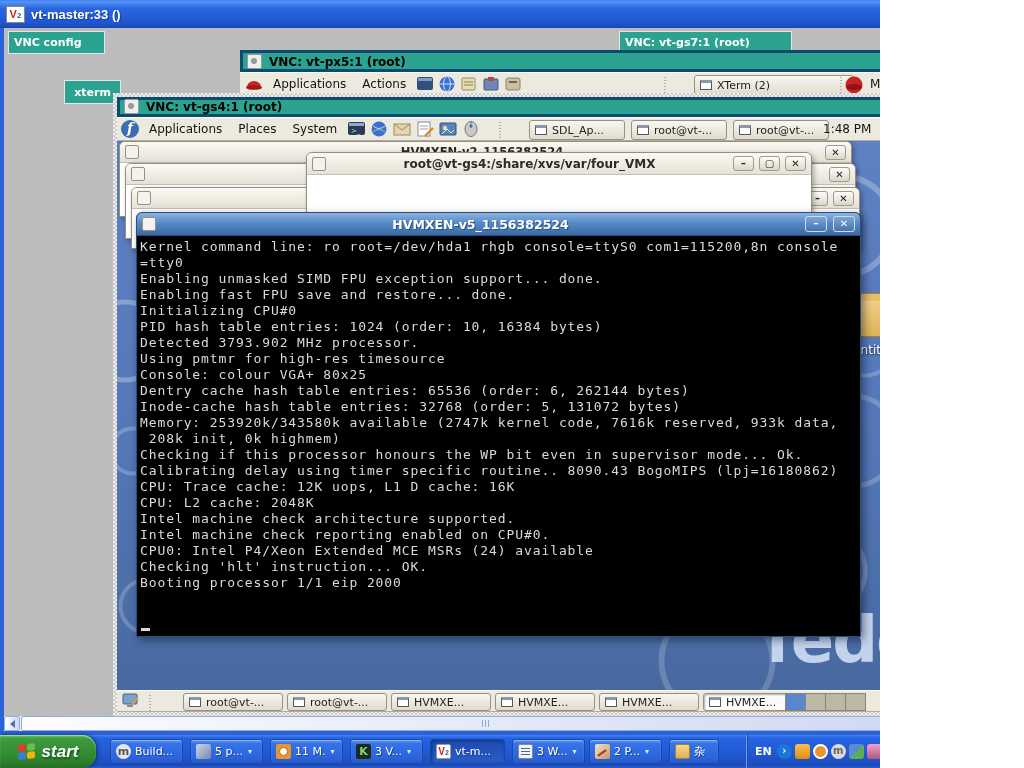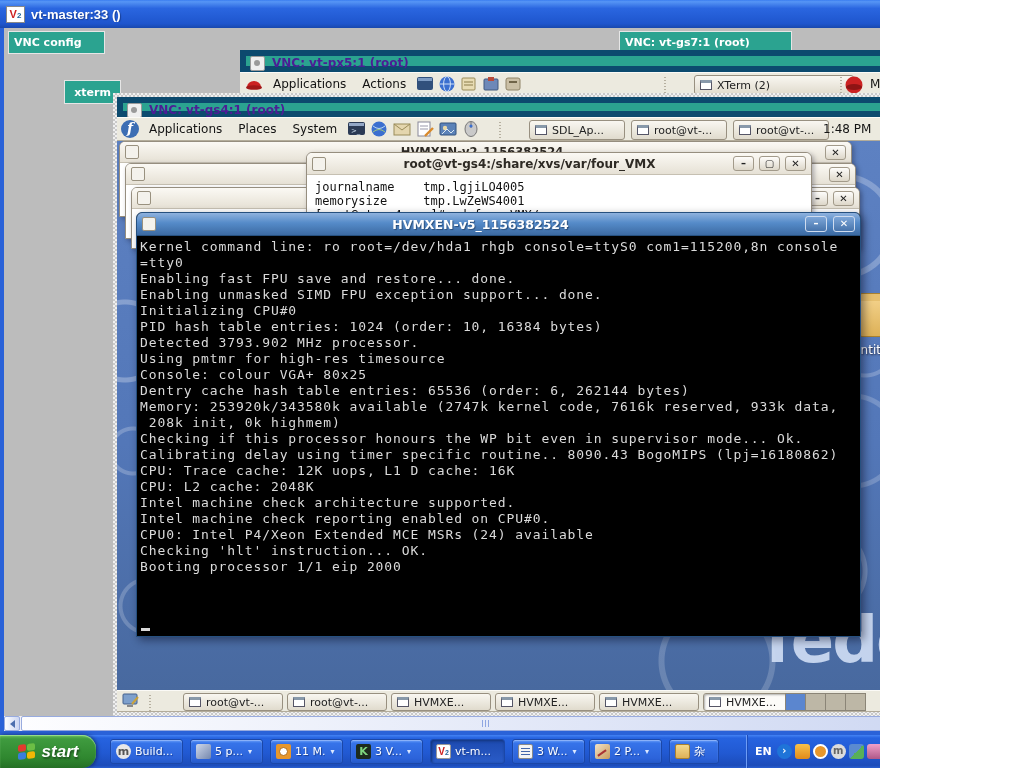--- a/index.html
+++ b/index.html
@@ -35,22 +35,22 @@
     background:repeating-linear-gradient(180deg,#8fa6e2 0 1px,transparent 1px 3px);}
   .grip-h{position:absolute;top:3px;bottom:3px;left:50%;margin-left:-4px;width:8px;
     background:repeating-linear-gradient(90deg,#8fa6e2 0 1px,transparent 1px 3px);}
   .corner{background:#f0f0f8;}
   .corner .dots{position:absolute;right:1px;bottom:1px;width:12px;height:12px;
     background:repeating-linear-gradient(135deg,transparent 0 3px,#9aaede 3px 5px);}
 
   
   .teal-label{background:#2ba390;border:1px solid #e6e6e6;color:#fff;font-weight:bold;font-size:11px;
     display:flex;align-items:center;padding:0 5px;box-sizing:border-box;white-space:nowrap;overflow:hidden;}
-  .twm-title{background:#2ba390;border:6px solid #0c4a6e;box-sizing:border-box;color:#4c1d95;
-    display:flex;align-items:flex-start;gap:7px;padding:0 4px;font-size:12px;font-weight:bold;white-space:nowrap;}
+  .twm-title{background:#2ba390;border:3px solid #0c4a6e;box-sizing:border-box;color:#000000;
+    display:flex;align-items:flex-end;gap:7px;padding:0 4px;font-size:12px;font-weight:bold;white-space:nowrap;}
   .iconify-btn{width:13px;height:13px;background:#efefef;border:1px solid #9a9a9a;border-radius:2px;position:relative;flex:none;}
   .iconify-btn::after{content:"";position:absolute;left:3px;top:3px;width:6px;height:6px;border-radius:50%;background:#9a9a9a;}
 
   
   .gpanel{background:#eceadf;border-bottom:1px solid #b3ac9a;border-top:1px solid #fbfaf6;
     box-sizing:border-box;display:flex;align-items:center;font-size:12px;color:#131313;}
   .menu{padding:0 8px;white-space:nowrap;}
   .dotsep{width:6px;align-self:stretch;margin:2px 2px;
     background:repeating-linear-gradient(180deg,#b6b0a0 0 1px,transparent 1px 3px);background-size:2px 100%;background-repeat:no-repeat;background-position:2px 0;}
   .gbtn{background:linear-gradient(#f9f7f1,#e0dbcd);border:1px solid #989080;border-radius:3px;
@@ -323,45 +323,41 @@
           </div>
 
           <div class="abs gwin" style="left:189px;top:11px;width:506px;height:68px;overflow:hidden;">
             <div class="gwin-t" style="height:22px;">
               <span class="sheeticon"></span>
               <span class="ttl" style="font-size:12px;">root@vt-gs4:/share/xvs/var/four_VMX</span>
               <span class="cbtn">–</span>
               <span class="cbtn">▢</span>
               <span class="cbtn">✕</span>
             </div>
-            <div style="padding:5px 0 0 8px;">
-              <div class="mono-s">journalname    tmp.lgjiLO4005</div>
-              <div class="mono-s">memorysize     tmp.LwZeWS4001</div>
-              <div class="mono-s">[root@vt-gs4 var]# cd four_VMX/</div>
-            </div>
           </div>
 
           <div class="abs v5" style="left:19px;top:71px;width:725px;height:425px;">
             <div class="v5-t">
               <span class="sheeticon"></span>
               <span class="ttl">HVMXEN-v5_1156382524</span>
               <span class="bbtn">–</span>
               <span class="bbtn">✕</span>
             </div>
             <div class="term" style="position:absolute;left:0;top:23px;width:723px;height:400px;padding:3px 0 0 3px;box-sizing:border-box;">
               <div class="tl">Kernel command line: ro root=/dev/hda1 rhgb console=ttyS0 com1=115200,8n console</div>
               <div class="tl">=tty0</div>
+              <div class="tl">Enabling unmasked SIMD FPU exception support... done.</div>
               <div class="tl">Enabling fast FPU save and restore... done.</div>
-              <div class="tl">Enabling unmasked SIMD FPU exception support... done.</div>
               <div class="tl">Initializing CPU#0</div>
               <div class="tl">PID hash table entries: 1024 (order: 10, 16384 bytes)</div>
               <div class="tl">Detected 3793.902 MHz processor.</div>
               <div class="tl">Using pmtmr for high-res timesource</div>
               <div class="tl">Console: colour VGA+ 80x25</div>
               <div class="tl">Dentry cache hash table entries: 65536 (order: 6, 262144 bytes)</div>
+              <div class="tl">Inode-cache hash table entries: 32768 (order: 5, 131072 bytes)</div>
               <div class="tl">Memory: 253920k/343580k available (2747k kernel code, 7616k reserved, 933k data,</div>
               <div class="tl"> 208k init, 0k highmem)</div>
               <div class="tl">Checking if this processor honours the WP bit even in supervisor mode... Ok.</div>
               <div class="tl">Calibrating delay using timer specific routine.. 8090.43 BogoMIPS (lpj=16180862)</div>
               <div class="tl">CPU: Trace cache: 12K uops, L1 D cache: 16K</div>
               <div class="tl">CPU: L2 cache: 2048K</div>
               <div class="tl">Intel machine check architecture supported.</div>
               <div class="tl">Intel machine check reporting enabled on CPU#0.</div>
               <div class="tl">CPU0: Intel P4/Xeon Extended MCE MSRs (24) available</div>
               <div class="tl">Checking 'hlt' instruction... OK.</div>

